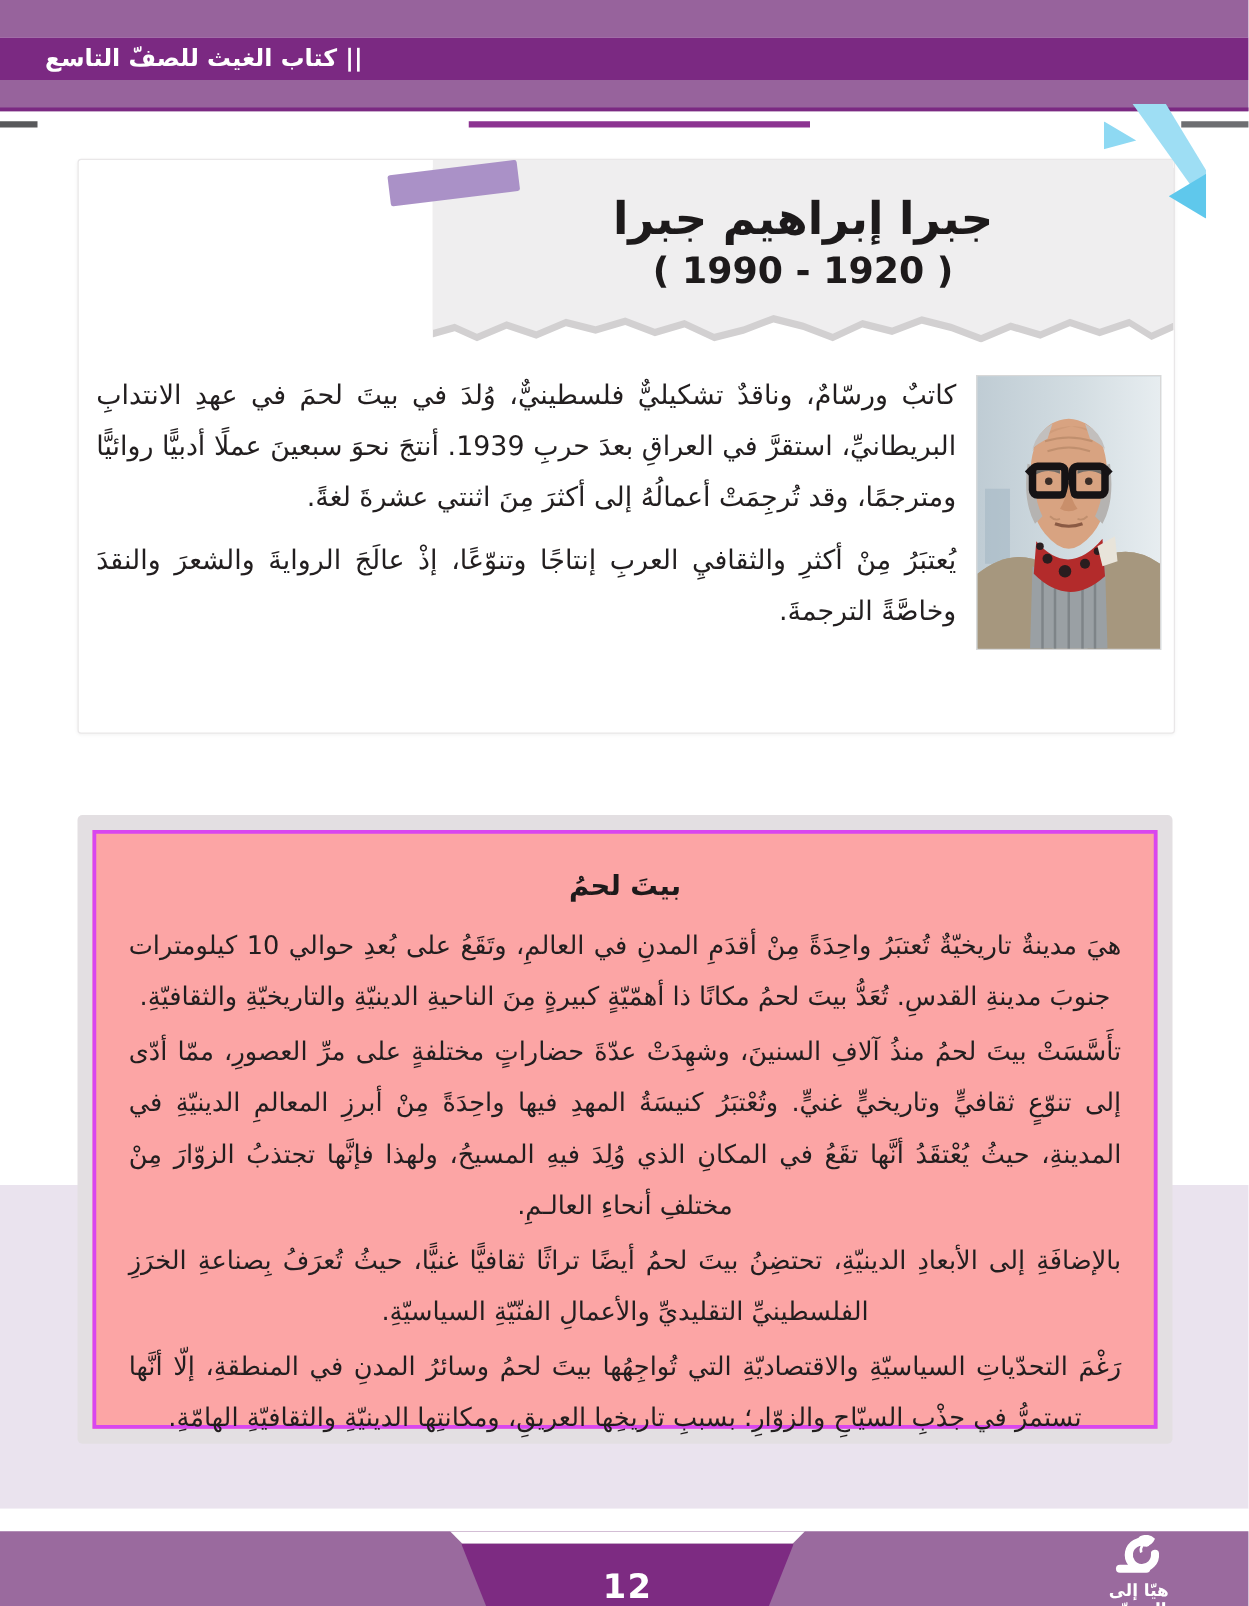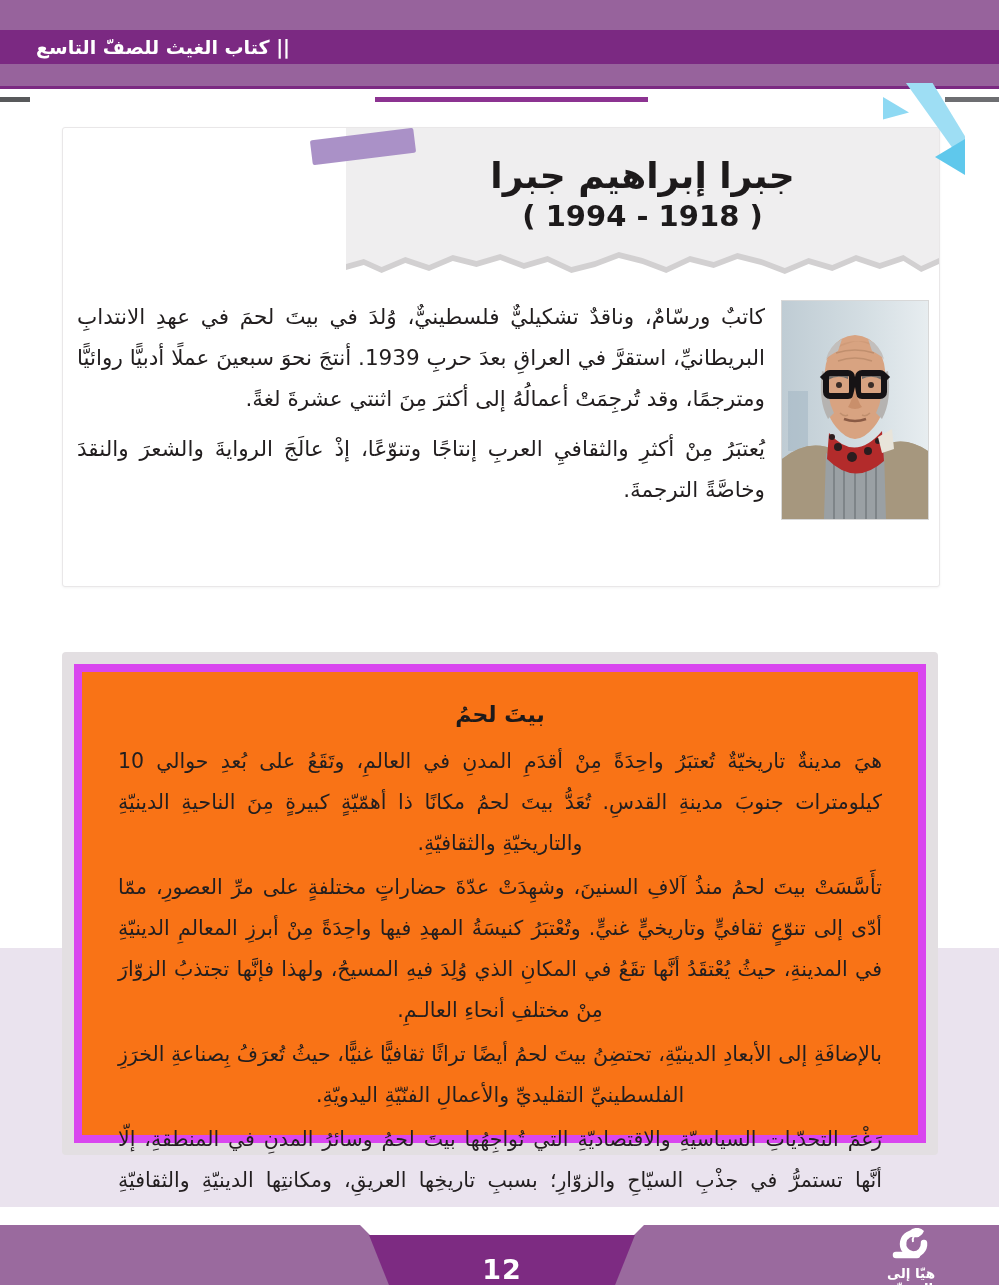--- a/index.html
+++ b/index.html
@@ -45,23 +45,23 @@
              clip-path:polygon(100% 10%,0 55%,100% 100%);}
   
   .bio{position:absolute;top:168px;left:14px;right:10px;bottom:8px;color:#221e1f;}
   .bio p{margin:0 0 9px;font-size:21.5px;line-height:41px;text-align:justify;}
   .photo-wrap{float:right;width:146px;height:218px;margin:4px 0 22px 16px;border:1px solid #d8d8d8;
               background:#c7d3da;}
   .photo-wrap svg{display:block;}
   
   .card2{position:absolute;left:62px;top:652px;width:876px;height:503px;background:#e3dfe2;
          border-radius:4px;}
-  .card2-inner{position:absolute;inset:12px;background:#f97316;border:8px solid #d946ef;}
+  .card2-inner{position:absolute;inset:12px;background:#fca5a5;border:3px solid #d946ef;}
   .card2-inner h2{margin:30px 0 14px;text-align:center;font-size:22px;font-weight:800;color:#1d1a1b;}
-  .card2-inner .txt{padding:0 36px;color:#221e1f;}
+  .card2-inner .txt{padding:0 26px;color:#221e1f;}
   .card2-inner .txt p{margin:0 0 3px;font-size:20.5px;line-height:41px;
                       text-align:justify;text-align-last:center;}
   
   .white-strip{position:absolute;top:1207px;left:0;width:100%;height:18px;background:#ffffff;}
   .footer-band{position:absolute;top:1225px;left:0;width:100%;height:60px;background:#9a6a9e;}
   .notch{position:absolute;top:1225px;left:360px;width:284px;height:10px;background:#ffffff;
          clip-path:polygon(0 0,100% 0,96.5% 100%,3.5% 100%);z-index:3;}
   .pageno{position:absolute;top:1235px;left:369px;width:266px;height:50px;background:#7d2b82;
           clip-path:polygon(0 0,100% 0,92.5% 100%,7.5% 100%);z-index:3;
           display:flex;align-items:flex-end;justify-content:center;
@@ -84,21 +84,21 @@
   <div class="bar bar-center"></div>
   <div class="bar bar-right"></div>
 
   <div class="lavender"></div>
 
   <div class="card1">
     <div class="torn torn-back"></div>
     <div class="torn torn-front"></div>
     <div class="title-block">
       <div class="t1">جبرا إبراهيم جبرا</div>
-      <div class="t2">( 1918 - 1994 )</div>
+      <div class="t2">( 1920 - 1990 )</div>
     </div>
     <div class="tape"></div>
 
     <div class="bio">
       <div class="photo-wrap">
         <svg width="146" height="218" viewBox="0 0 146 218">
           <defs>
             <linearGradient id="bg" x1="0" y1="0" x2="1" y2="0">
               <stop offset="0" stop-color="#bfccd4"></stop>
                 <stop offset=".55" stop-color="#d3dde2"></stop>
@@ -174,21 +174,21 @@
       <i class="p2"></i>
       <i class="p3"></i>
   </div>
 
   <div class="card2">
     <div class="card2-inner">
       <h2>بيتَ لحمُ</h2>
       <div class="txt">
         <p>هيَ مدينةٌ تاريخيّةٌ تُعتبَرُ واحِدَةً مِنْ أقدَمِ المدنِ في العالمِ، وتَقَعُ على بُعدِ حوالي 10 كيلومترات جنوبَ مدينةِ القدسِ. تُعَدُّ بيتَ لحمُ مكانًا ذا أهمّيّةٍ كبيرةٍ مِنَ الناحيةِ الدينيّةِ والتاريخيّةِ والثقافيّةِ.</p>
         <p>تأَسَّسَتْ بيتَ لحمُ منذُ آلافِ السنينَ، وشهِدَتْ عدّةَ حضاراتٍ مختلفةٍ على مرِّ العصورِ، ممّا أدّى إلى تنوّعٍ ثقافيٍّ وتاريخيٍّ غنيٍّ. وتُعْتبَرُ كنيسَةُ المهدِ فيها واحِدَةً مِنْ أبرزِ المعالمِ الدينيّةِ في المدينةِ، حيثُ يُعْتقَدُ أنَّها تقَعُ في المكانِ الذي وُلِدَ فيهِ المسيحُ، ولهذا فإنَّها تجتذبُ الزوّارَ مِنْ مختلفِ أنحاءِ العالـمِ.</p>
-        <p>بالإضافَةِ إلى الأبعادِ الدينيّةِ، تحتضِنُ بيتَ لحمُ أيضًا تراثًا ثقافيًّا غنيًّا، حيثُ تُعرَفُ بِصناعةِ الخرَزِ الفلسطينيِّ التقليديِّ والأعمالِ الفنّيّةِ اليدويّةِ.</p>
+        <p>بالإضافَةِ إلى الأبعادِ الدينيّةِ، تحتضِنُ بيتَ لحمُ أيضًا تراثًا ثقافيًّا غنيًّا، حيثُ تُعرَفُ بِصناعةِ الخرَزِ الفلسطينيِّ التقليديِّ والأعمالِ الفنّيّةِ السياسيّةِ.</p>
         <p>رَغْمَ التحدّياتِ السياسيّةِ والاقتصاديّةِ التي تُواجِهُها بيتَ لحمُ وسائرُ المدنِ في المنطقةِ، إلّا أنَّها تستمرُّ في جذْبِ السيّاحِ والزوّارِ؛ بسببِ تاريخِها العريقِ، ومكانتِها الدينيّةِ والثقافيّةِ الهامّةِ.</p>
       </div>
     </div>
   </div>
 
   <div class="white-strip"></div>
   <div class="footer-band"></div>
   <div class="notch"></div>
   <div class="pageno">
     <span>12</span>

